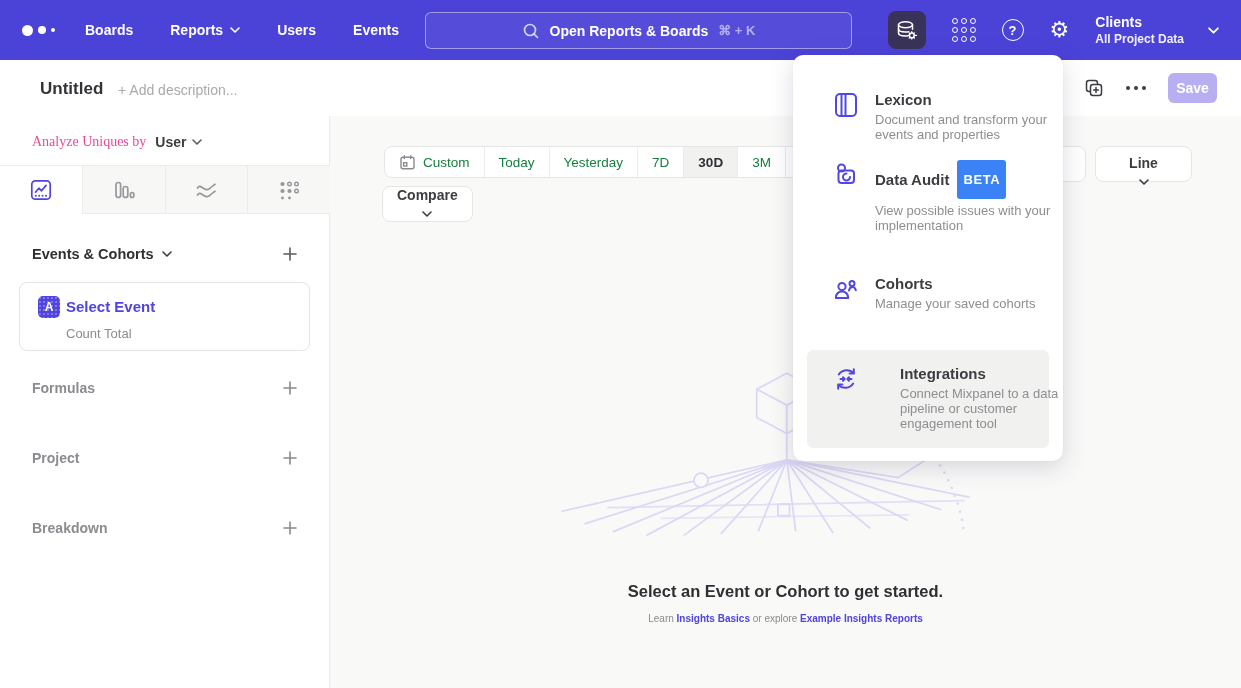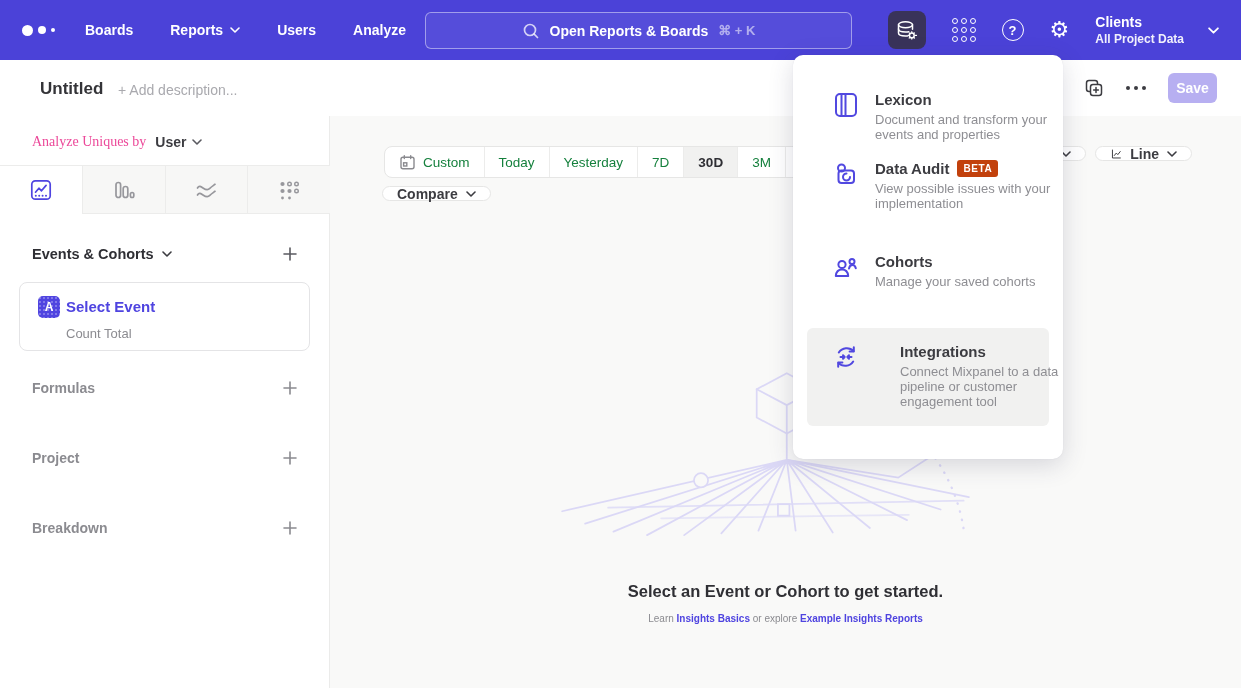--- a/index.html
+++ b/index.html
@@ -60,36 +60,36 @@
   .ec-sub { position:absolute; left:46px; top:43px; font-size:13px; color:#8b8b90; }
   .side-section { position:absolute; left:32px; width:266px; display:flex; align-items:center; }
   .side-section .lbl { font-size:14px; font-weight:600; color:#8b8b90; }
 
   
   .main { position:absolute; left:330px; top:116px; width:911px; height:572px; background:#f9f9f8; }
   .date-control { position:absolute; left:54px; top:30px; height:32px; display:inline-flex; align-items:stretch; background:#fff; border:1px solid #e6e6e5; border-radius:8px; overflow:hidden; }
   .seg { display:flex; align-items:center; gap:7px; padding:0 14px; font-size:13.5px; color:#15803d; border-left:1px solid #ececeb; cursor:pointer; white-space:nowrap; }
   .seg:first-child { border-left:none; }
   .seg.selected { background:#f1f1f0; color:#2f2f34; font-weight:700; }
-  .btn { position:absolute; height:15px; background:#fff; border:1px solid #e6e6e5; border-radius:8px; display:flex; align-items:center; gap:8px; font-size:14px; font-weight:600; color:#3c3c41; cursor:pointer; padding:0 14px; }
+  .btn { position:absolute; height:36px; background:#fff; border:1px solid #e6e6e5; border-radius:8px; display:flex; align-items:center; gap:8px; font-size:14px; font-weight:600; color:#3c3c41; cursor:pointer; padding:0 14px;flex-direction:column; }
   .compare-btn { left:52px; top:70px; }
   .interval-btn { left:700px; top:30px; width:56px; justify-content:flex-end; color:#3c3c41; }
   .line-btn { left:765px; top:30px; width:97px; }
   .illustration { position:absolute; left:225px; top:252px; }
   .empty-title { position:absolute; left:0; top:466px; width:911px; text-align:center; font-size:16.5px; font-weight:700; color:#2f2f34; }
   .empty-links { position:absolute; left:0; top:497px; width:911px; text-align:center; font-size:10px; color:#8b8b90; }
   .empty-links a { color:#4f44e0; font-weight:600; text-decoration:none; cursor:pointer; }
 
   
   .panel { position:absolute; left:793px; top:55px; width:270px; min-height:404px; background:#fff; border-radius:10px; box-shadow:0 6px 24px rgba(55,55,90,.18), 0 0 1px rgba(55,55,90,.15); z-index:100; padding:36px 14px 13px; }
   .menu-row { display:flex; gap:15px; padding:0 8px 0 25px; align-items:flex-start; cursor:pointer; }
   .menu-row .mi { flex:0 0 28px; color:#5148e0; }
   .menu-title { font-size:15px; font-weight:600; color:#3c3c41; display:flex; align-items:center; }
   .menu-desc { font-size:13px; color:#8e8e93; line-height:1.18; width:182px; margin-top:4px; }
-  .beta { display:inline-block; margin-left:8px; background:#c2410c; color:#fff; font-size:10px; font-weight:700; letter-spacing:.6px; padding:3px 6px; border-radius:3px; }
+  .beta { display:inline-block; margin-left:8px; background:#3b82f6; color:#fff; font-size:13px; font-weight:700; letter-spacing:.6px; padding:12px 6px; border-radius:3px; }
   .mr1 { margin-bottom:17px; }
   .mr2 { margin-bottom:42px; }
   .mr3 { margin-bottom:38px; }
   .menu-row.highlight { background:#f1f1f0; border-radius:6px; padding:15px 8px 16px 25px; margin:0 0 0 0;gap:40px; }
   svg { display:block; }
 </style>
 </head>
 <body>
 
 <div class="app">
@@ -107,21 +107,21 @@
       <div class="nav-item">
         <span>Reports</span>
         <svg class="chev" width="10" height="6" viewBox="0 0 10 6">
             <path d="M1 1l4 4 4-4" fill="none" stroke="#fff" stroke-width="1.6" stroke-linecap="round" stroke-linejoin="round"></path>
           </svg>
       </div>
       <div class="nav-item">
           <span>Users</span>
         </div>
       <div class="nav-item">
-          <span>Analyze</span>
+          <span>Events</span>
         </div>
     </div>
     <div class="search-bar">
       <svg width="18" height="18" viewBox="0 0 18 18">
           <circle cx="8" cy="8" r="5.5" fill="none" stroke="rgba(255,255,255,.75)" stroke-width="1.7"></circle>
           <path d="M12.2 12.2l3.3 3.3" stroke="rgba(255,255,255,.75)" stroke-width="1.7" stroke-linecap="round"></path>
         </svg>
       <span class="s-label">Open Reports &amp; Boards</span>
       <span class="s-short">⌘ + K</span>
     </div>

